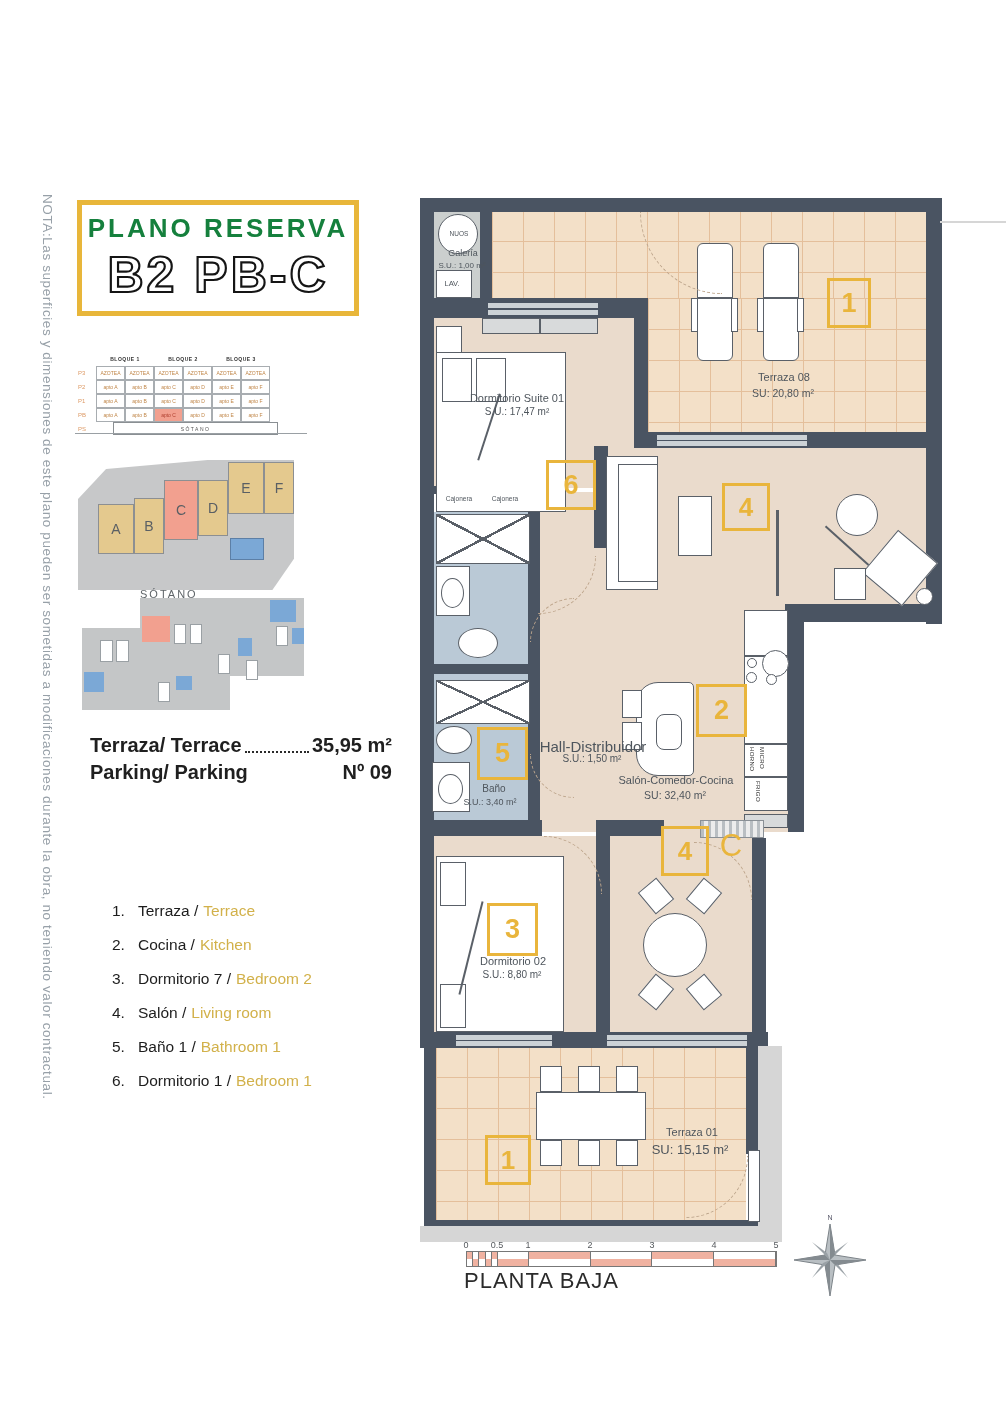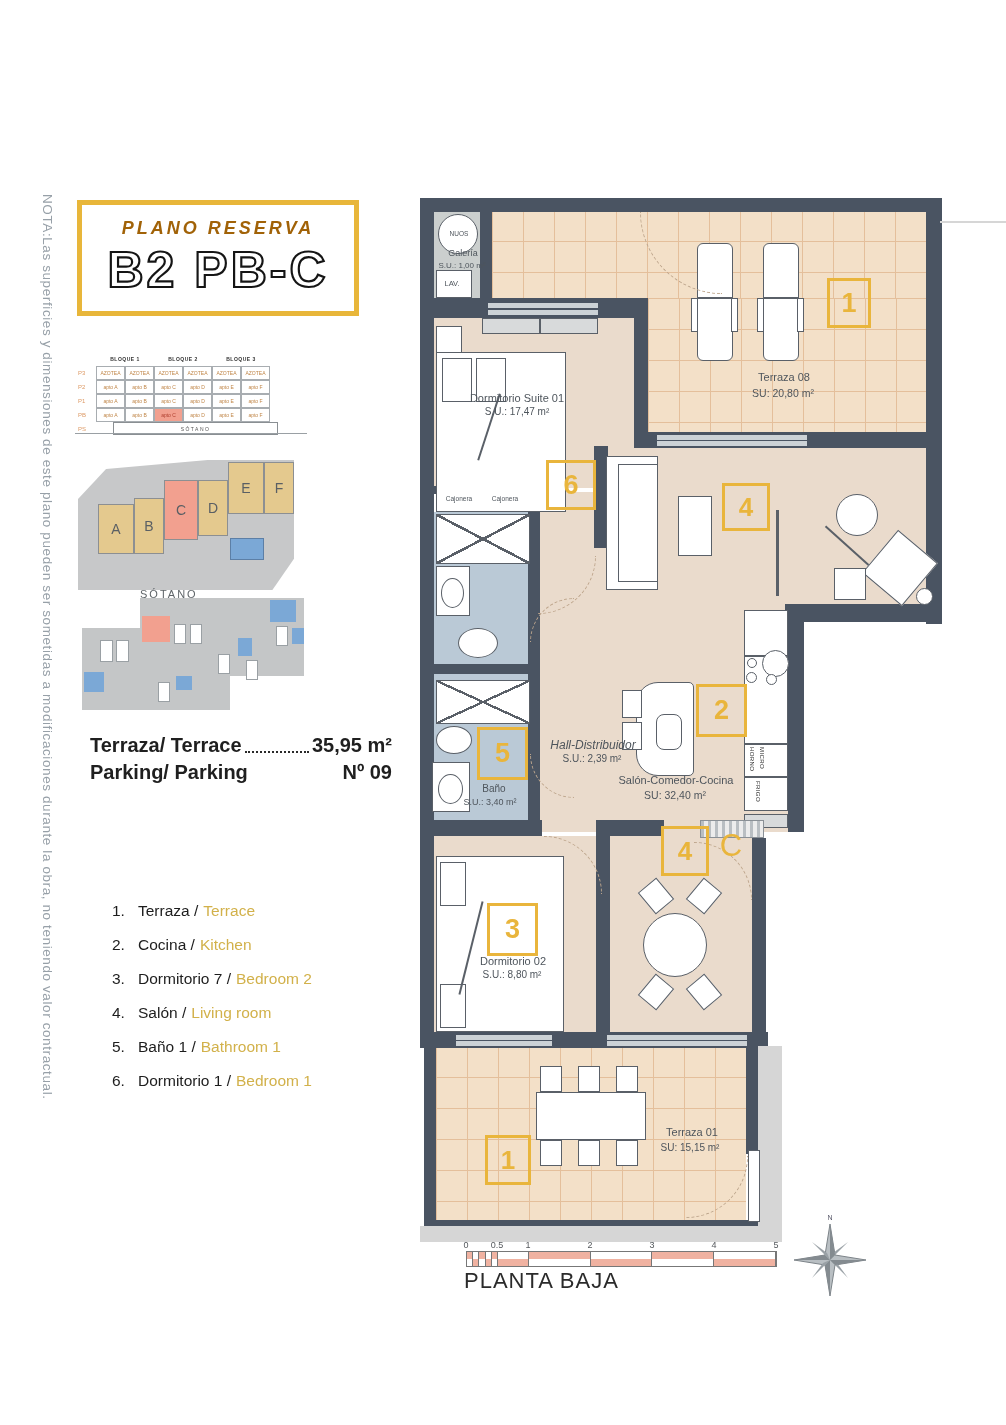--- a/index.html
+++ b/index.html
@@ -37,21 +37,21 @@
   .arc.tr{border-right:1.5px dashed #bfa78e;border-top:1.5px dashed #bfa78e;border-top-right-radius:100%;}
   .marker{position:absolute;border:3px solid #E9B53C;color:#E9B53C;font-weight:bold;
       display:flex;align-items:center;justify-content:center;background:transparent;}
   .rname{position:absolute;color:#4e555c;white-space:nowrap;transform:translateX(-50%);}
   .vtext{position:absolute;writing-mode:vertical-rl;font-size:6px;color:#333;letter-spacing:.4px;}
   
   .nota{position:absolute;left:40px;top:194px;writing-mode:vertical-rl;
         font-size:13.5px;color:#97a0a8;letter-spacing:.6px;white-space:nowrap;}
   .titlebox{position:absolute;left:77px;top:200px;width:282px;height:116px;border:5px solid #E8B63A;
         background:#fff;display:flex;flex-direction:column;align-items:center;justify-content:center;box-sizing:border-box;}
-  .title1{font-size:18px;letter-spacing:3px;font-weight:600;color:#a16207;font-style:italic;}
+  .title1{font-size:26px;letter-spacing:3px;font-weight:600;color:#15803d;}
   .title2{font-size:50px;font-weight:700;letter-spacing:3px;color:#fff;-webkit-text-stroke:2.2px #151515;margin-top:2px;}
   @supports not (-webkit-text-stroke: 1px black){.title2{color:#151515;}}
   .details{position:absolute;left:90px;top:730px;width:302px;}
   .drow{display:flex;align-items:flex-end;height:27px;font-size:20px;font-weight:600;color:#1f1f1f;}
   .drow .leader{flex:1;border-bottom:2.5px dotted #2a2a2a;margin:0 3px 4px 3px;}
   .drow .leader.off{visibility:hidden;}
   .legend{position:absolute;left:112px;top:902px;}
   .litem{display:flex;height:34px;font-size:15.5px;color:#1d1d1d;align-items:flex-start;}
   .litem .num{width:26px;}
   .litem .en{color:#D2B14A;margin-left:5px;}
@@ -352,37 +352,37 @@
   <div class="rname" style="left:463px;top:248px;font-size:9px;">Galería</div>
   <div class="rname" style="left:462px;top:261px;font-size:8px;">S.U.: 1,00 m²</div>
   <div class="rname" style="left:452px;top:279px;font-size:7.5px;">LAV.</div>
 
   <div class="rname" style="left:517px;top:392px;font-size:11px;">Dormitorio Suite 01</div>
   <div class="rname" style="left:517px;top:406px;font-size:10px;">S.U.: 17,47 m²</div>
 
   <div class="rname" style="left:784px;top:371px;font-size:11px;">Terraza 08</div>
   <div class="rname" style="left:783px;top:387px;font-size:10.5px;">SU: 20,80 m²</div>
 
-  <div class="rname" style="left:593px;top:738px;font-size:12px;font-style:italic;">Hall-Distribuidor</div>
-  <div class="rname" style="left:592px;top:753px;font-size:10px;">S.U.: 2,39 m²</div>
+  <div class="rname" style="left:593px;top:738px;font-size:15px;">Hall-Distribuidor</div>
+  <div class="rname" style="left:592px;top:753px;font-size:10px;">S.U.: 1,50 m²</div>
 
   <div class="rname" style="left:494px;top:783px;font-size:10px;">Baño</div>
   <div class="rname" style="left:490px;top:797px;font-size:9px;">S.U.: 3,40 m²</div>
 
   <div class="rname" style="left:459px;top:495px;font-size:6.5px;">Cajonera</div>
   <div class="rname" style="left:505px;top:495px;font-size:6.5px;">Cajonera</div>
 
   <div class="rname" style="left:676px;top:774px;font-size:11px;">Salón-Comedor-Cocina</div>
   <div class="rname" style="left:675px;top:789px;font-size:10.5px;">SU: 32,40 m²</div>
 
   <div class="rname" style="left:513px;top:955px;font-size:11px;">Dormitorio 02</div>
   <div class="rname" style="left:512px;top:969px;font-size:10px;">S.U.: 8,80 m²</div>
 
   <div class="rname" style="left:692px;top:1126px;font-size:11px;">Terraza 01</div>
-  <div class="rname" style="left:690px;top:1142px;font-size:10px;text-align:right;">SU: 15,15 m²</div>
+  <div class="rname" style="left:690px;top:1142px;font-size:13px;text-align:right;">SU: 15,15 m²</div>
 
   <div class="vtext" style="left:749px;top:747px;height:30px;">HORNO</div>
   <div class="vtext" style="left:759px;top:747px;height:30px;">MICRO</div>
   <div class="vtext" style="left:755px;top:781px;height:30px;">FRIGO</div>
 
   <div class="marker" style="left:546px;top:460px;width:44px;height:44px;font-size:27px;">6</div>
   <div class="marker" style="left:827px;top:278px;width:38px;height:44px;font-size:27px;">1</div>
   <div class="marker" style="left:722px;top:483px;width:42px;height:42px;font-size:26px;">4</div>
   <div class="marker" style="left:696px;top:684px;width:45px;height:47px;font-size:27px;">2</div>
   <div class="marker" style="left:661px;top:826px;width:42px;height:44px;font-size:26px;">4</div>

